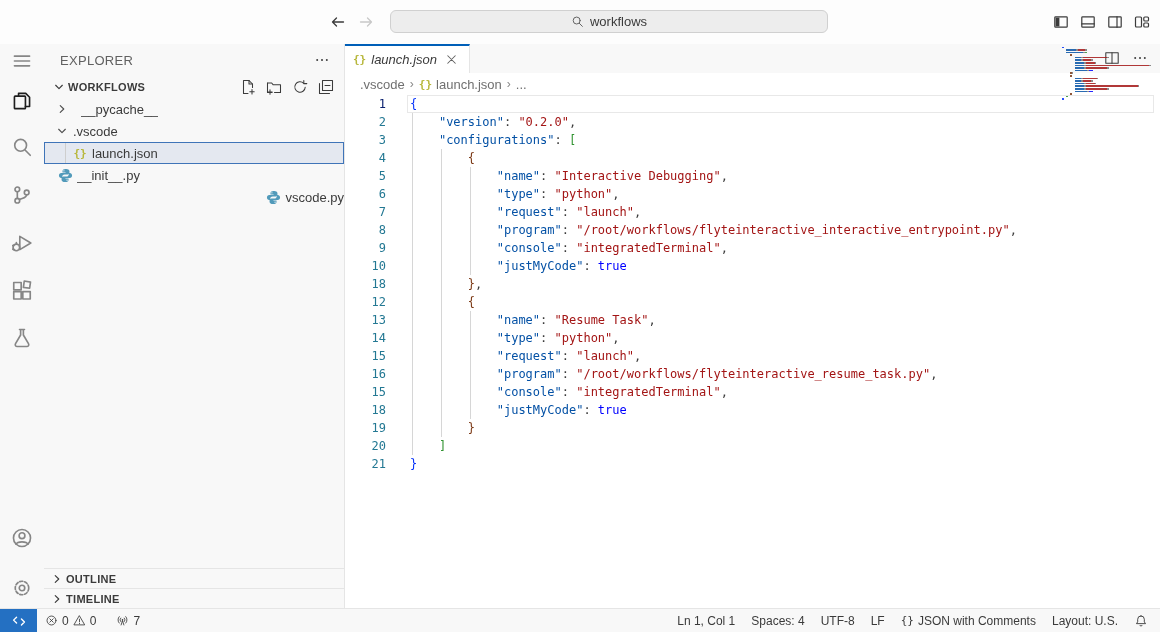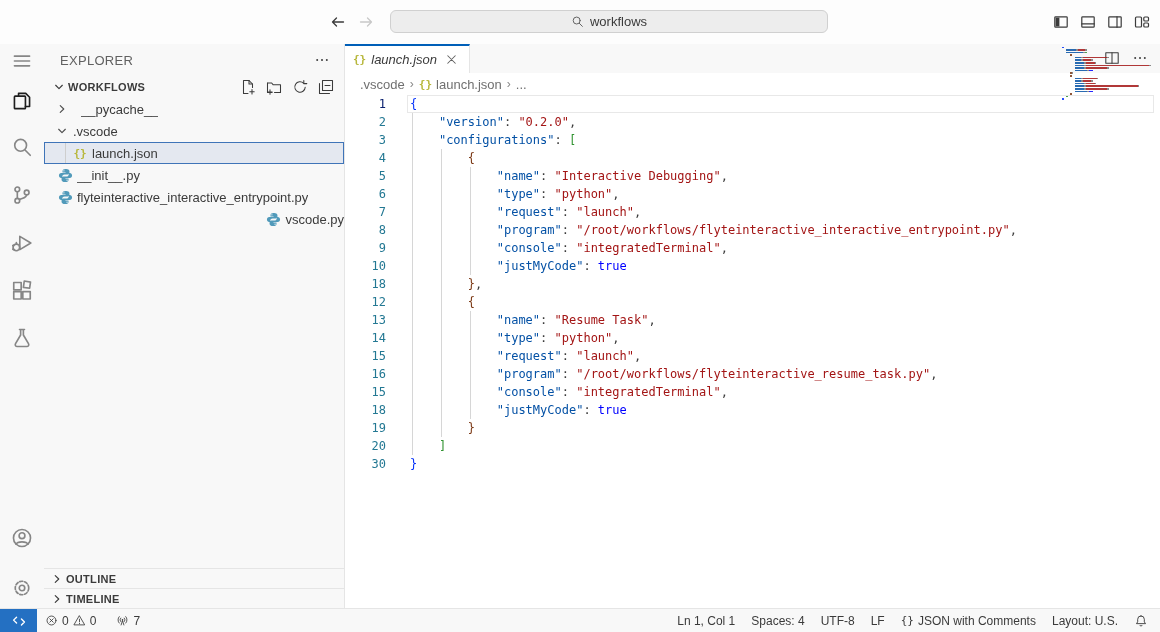--- a/index.html
+++ b/index.html
@@ -297,31 +297,20 @@
           <span class="ficon">
             <svg width="15" height="15" viewBox="0 0 16 16">
               <path fill="#519aba" d="M7.9 1C6.1 1 4.8 1.8 4.8 3.2v1.6h3.3v.5H3.4C2 5.3 1 6.4 1 8s1 2.7 2.4 2.7h1.2V9.2c0-1.3 1.1-2.3 2.4-2.3h3.2c1.1 0 2-.9 2-2V3.2C12.2 1.9 10.4 1 8.9 1h-1z"></path>
               <circle fill="#f8f8f8" cx="6.3" cy="3" r=".7"></circle>
               <path fill="#519aba" d="M8.1 15c1.8 0 3.1-.8 3.1-2.2v-1.6H7.9v-.5h4.7c1.4 0 2.4-1.1 2.4-2.7S14 5.3 12.6 5.3h-1.2v1.5c0 1.3-1.1 2.3-2.4 2.3H5.8c-1.1 0-2 .9-2 2v1.7C3.8 14.1 5.6 15 7.1 15h1z"></path>
               <circle fill="#f8f8f8" cx="9.7" cy="13" r=".7"></circle>
             </svg>
           </span>
           <span class="lbl">__init__.py</span>
         </div>
-        <div class="treerow" style="padding-left: 13px;">
-          <span class="ficon">
-            <svg width="15" height="15" viewBox="0 0 16 16">
-              <path fill="#519aba" d="M7.9 1C6.1 1 4.8 1.8 4.8 3.2v1.6h3.3v.5H3.4C2 5.3 1 6.4 1 8s1 2.7 2.4 2.7h1.2V9.2c0-1.3 1.1-2.3 2.4-2.3h3.2c1.1 0 2-.9 2-2V3.2C12.2 1.9 10.4 1 8.9 1h-1z"></path>
-              <circle fill="#f8f8f8" cx="6.3" cy="3" r=".7"></circle>
-              <path fill="#519aba" d="M8.1 15c1.8 0 3.1-.8 3.1-2.2v-1.6H7.9v-.5h4.7c1.4 0 2.4-1.1 2.4-2.7S14 5.3 12.6 5.3h-1.2v1.5c0 1.3-1.1 2.3-2.4 2.3H5.8c-1.1 0-2 .9-2 2v1.7C3.8 14.1 5.6 15 7.1 15h1z"></path>
-              <circle fill="#f8f8f8" cx="9.7" cy="13" r=".7"></circle>
-            </svg>
-          </span>
-          <span class="lbl">flyteinteractive_interactive_entrypoint.py</span>
-        </div>
         <div class="treerow" style="padding-left: 13px; justify-content: flex-end;">
           <span class="ficon">
             <svg width="15" height="15" viewBox="0 0 16 16">
               <path fill="#519aba" d="M7.9 1C6.1 1 4.8 1.8 4.8 3.2v1.6h3.3v.5H3.4C2 5.3 1 6.4 1 8s1 2.7 2.4 2.7h1.2V9.2c0-1.3 1.1-2.3 2.4-2.3h3.2c1.1 0 2-.9 2-2V3.2C12.2 1.9 10.4 1 8.9 1h-1z"></path>
               <circle fill="#f8f8f8" cx="6.3" cy="3" r=".7"></circle>
               <path fill="#519aba" d="M8.1 15c1.8 0 3.1-.8 3.1-2.2v-1.6H7.9v-.5h4.7c1.4 0 2.4-1.1 2.4-2.7S14 5.3 12.6 5.3h-1.2v1.5c0 1.3-1.1 2.3-2.4 2.3H5.8c-1.1 0-2 .9-2 2v1.7C3.8 14.1 5.6 15 7.1 15h1z"></path>
               <circle fill="#f8f8f8" cx="9.7" cy="13" r=".7"></circle>
             </svg>
           </span>
           <span class="lbl">vscode.py</span>
@@ -503,21 +492,21 @@
           <span class="iguide" style="left: 67px;"></span>
           <span class="iguide" style="left: 95.8px;"></span>
           <span class="ctext">        <span class="t-b3">}</span></span>
         </div>
         <div class="codeline">
           <span class="gutter">20</span>
           <span class="iguide" style="left: 67px;"></span>
           <span class="ctext">    <span class="t-b2">]</span></span>
         </div>
         <div class="codeline">
-          <span class="gutter">30</span>
+          <span class="gutter">21</span>
           <span class="ctext"><span class="t-b1">}</span></span>
         </div>
       </div>
     <div id="minimap">
         <div class="mm-row" style="padding-left: 0px;"><span style="width: 1.5px; background: rgb(4, 49, 250);"></span></div>
         <div class="mm-row" style="padding-left: 4.2px;"><span style="width: 9.45px; background: rgb(4, 81, 165);"></span><span style="width: 2.1px; background: rgb(119, 119, 119);"></span><span style="width: 7.35px; background: rgb(163, 21, 21);"></span><span style="width: 1.5px; background: rgb(119, 119, 119);"></span></div>
         <div class="mm-row" style="padding-left: 4.2px;"><span style="width: 16.8px; background: rgb(4, 81, 165);"></span><span style="width: 2.1px; background: rgb(119, 119, 119);"></span><span style="width: 1.5px; background: rgb(49, 147, 49);"></span></div>
         <div class="mm-row" style="padding-left: 8.4px;"><span style="width: 1.5px; background: rgb(123, 56, 20);"></span></div>
         <div class="mm-row" style="padding-left: 12.6px;"><span style="width: 6.3px; background: rgb(4, 81, 165);"></span><span style="width: 2.1px; background: rgb(119, 119, 119);"></span><span style="width: 24.15px; background: rgb(163, 21, 21);"></span><span style="width: 1.5px; background: rgb(119, 119, 119);"></span></div>
         <div class="mm-row" style="padding-left: 12.6px;"><span style="width: 6.3px; background: rgb(4, 81, 165);"></span><span style="width: 2.1px; background: rgb(119, 119, 119);"></span><span style="width: 8.4px; background: rgb(163, 21, 21);"></span><span style="width: 1.5px; background: rgb(119, 119, 119);"></span></div>

